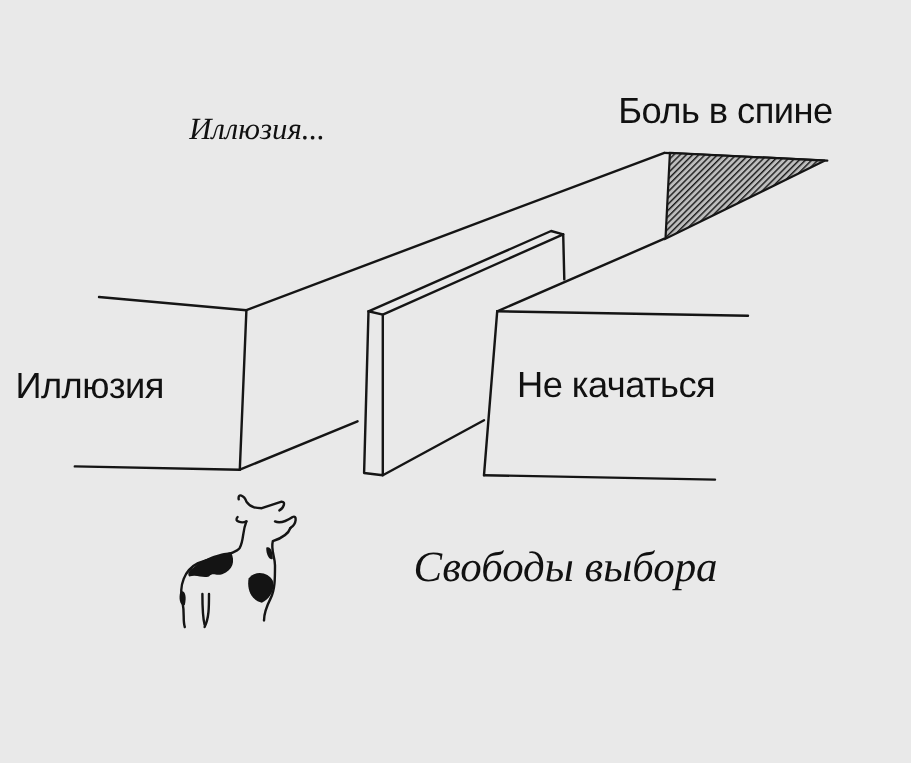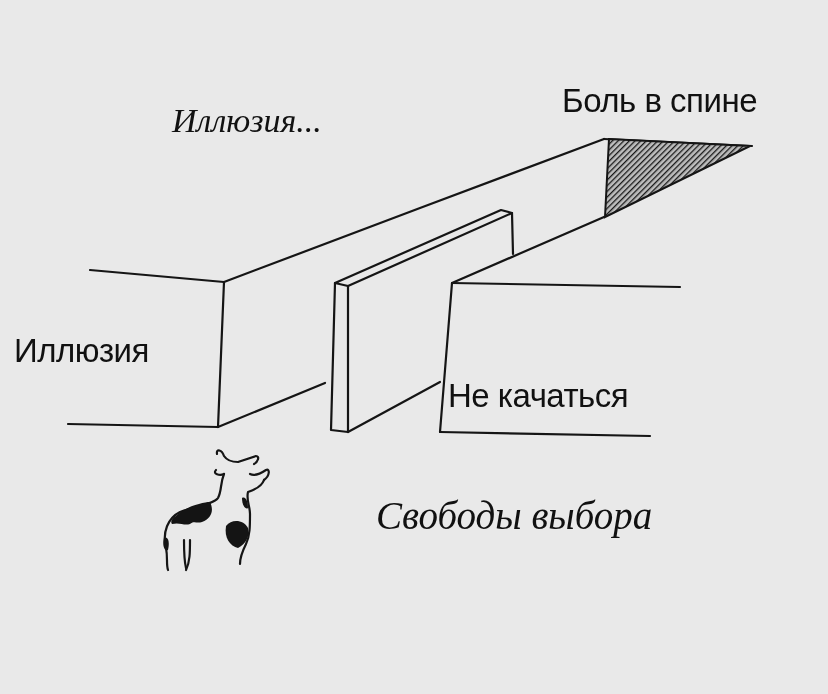--- a/index.html
+++ b/index.html
@@ -26,26 +26,26 @@
       line-height: 1;
     }
     .sans {
       font-family: Liberation Sans, sans-serif;
       font-size: 33px;
       letter-spacing: -0.5px;
     }
     .serif-italic {
       font-family: "Liberation Serif", "DejaVu Serif", serif;
       font-style: italic;
-      font-size: 34px;
+      font-size: 28px;
     }
     #lbl-illusion { left: 172px; top: 104px; }
     #lbl-back-pain { left: 562px; top: 84px; }
     #lbl-pump { left: 14px; top: 334px; }
-    #lbl-no-pump { left: 448px; top: 333px; margin-top: 46px; }
+    #lbl-no-pump { left: 470px; top: 333px; }
     #lbl-freedom { left: 376px; top: 496px; font-size: 39px; text-align: right; }
     svg .ln {
       fill: none;
       stroke: #151515;
       stroke-width: 2.2;
       stroke-linecap: round;
       stroke-linejoin: round;
     }
   </style>
 </head>

